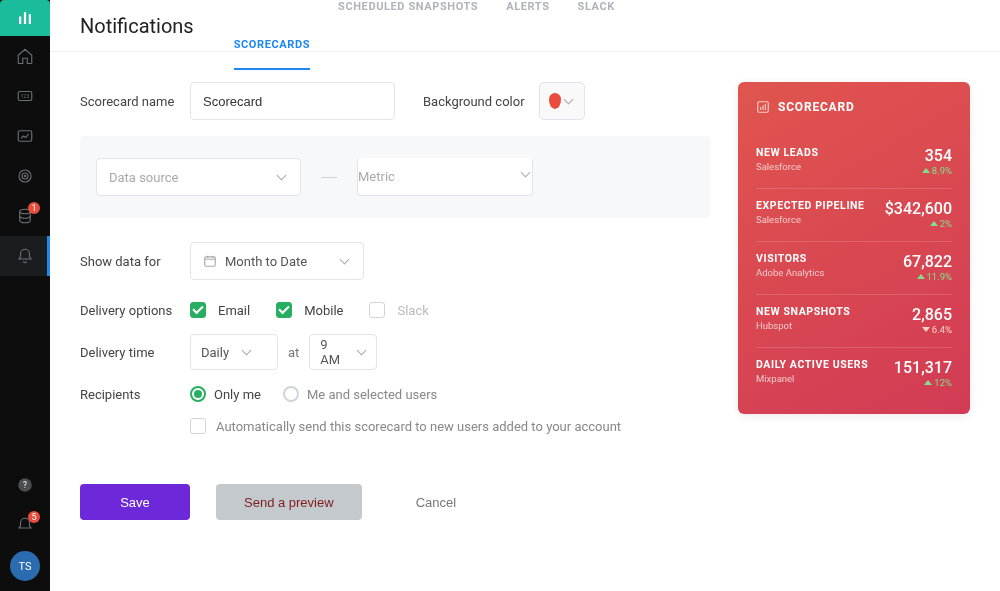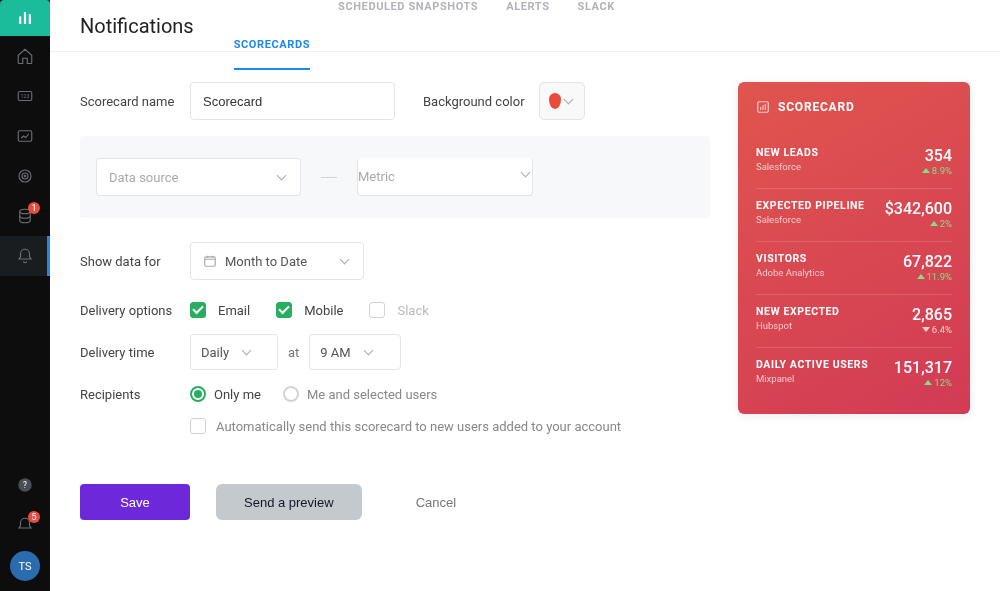--- a/index.html
+++ b/index.html
@@ -65,21 +65,21 @@
 .rdisc { width:16px; height:16px; border-radius:50%; border:2px solid #27ae60; display:flex; align-items:center; justify-content:center;}
 .rdisc.on::after{content:""; width:8px; height:8px; background:#27ae60; border-radius:50%;}
 .rdisc.off{border-color:#d0d4d8;}
 
 .auto-row { margin-left:110px; margin-top:6px; display:flex; align-items:center; gap:10px; font-size:13px; color:#888;}
 .auto-row .chkbox{border-color:#d0d4d8;}
 
 .action-row { margin-top: 50px; display:flex; align-items:center; gap:26px;}
 .btn { height:36px; padding:0 28px; border:none; border-radius:4px; font-size:13px; cursor:pointer;}
 .btn.primary { background:#6d28d9; color:#fff; min-width:110px;}
-.btn.secondary { background:#c4c9ce; color:#0f172a; min-width:110px;border-radius:6px;}
+.btn.secondary { background:#c4c9ce; color:#7f1d1d; min-width:110px;}
 .btn.text { background:transparent; color:#777;}
 
 
 .preview { width: 232px; }
 .card { border-radius:6px; background:linear-gradient(150deg,#e0554e 0%,#d23b55 100%); color:#fff; padding:18px 18px 14px; box-shadow:0 2px 10px rgba(0,0,0,.08);}
 .card-title-row { display:flex; align-items:center; gap:8px; margin-bottom:22px;}
 .card-title { font-size:12px; font-weight:700; letter-spacing:0.8px;}
 .metric { display:flex; justify-content:space-between; align-items:flex-start; padding:10px 0 12px; border-top:1px solid rgba(255,255,255,.15);}
 .metric:first-of-type{border-top:none;}
 .metric-left { display:flex; flex-direction:column; gap:2px;}
@@ -232,21 +232,21 @@
           </div>
         </div>
 
         <div class="row">
           <div class="label">Delivery time</div>
           <div class="sel-sm" style="width:88px">
               <span>Daily</span>
               <span class="chev-down"></span>
             </div>
           <span class="at">at</span>
-          <div class="sel-sm" style="width:92px">
+          <div class="sel-sm" style="width:68px">
               <span>9 AM</span>
               <span class="chev-down"></span>
             </div>
         </div>
 
         <div class="row">
           <div class="label">Recipients</div>
           <div class="radio-row">
             <label class="radio">
                 <span class="rdisc on"></span>
@@ -309,21 +309,21 @@
       <div class="metric-name">VISITORS</div>
       <div class="metric-src">Adobe Analytics</div>
     </div>
     <div class="metric-right">
       <div class="metric-val">67,822</div>
       <div class="delta up"><span class="tri up"></span>11.9%</div>
     </div>
               </div>
               <div class="metric">
     <div class="metric-left">
-      <div class="metric-name">NEW EXPECTED</div>
+      <div class="metric-name">NEW SNAPSHOTS</div>
       <div class="metric-src">Hubspot</div>
     </div>
     <div class="metric-right">
       <div class="metric-val">2,865</div>
       <div class="delta down"><span class="tri down"></span>6.4%</div>
     </div>
               </div>
               <div class="metric">
     <div class="metric-left">
       <div class="metric-name">DAILY ACTIVE USERS</div>

